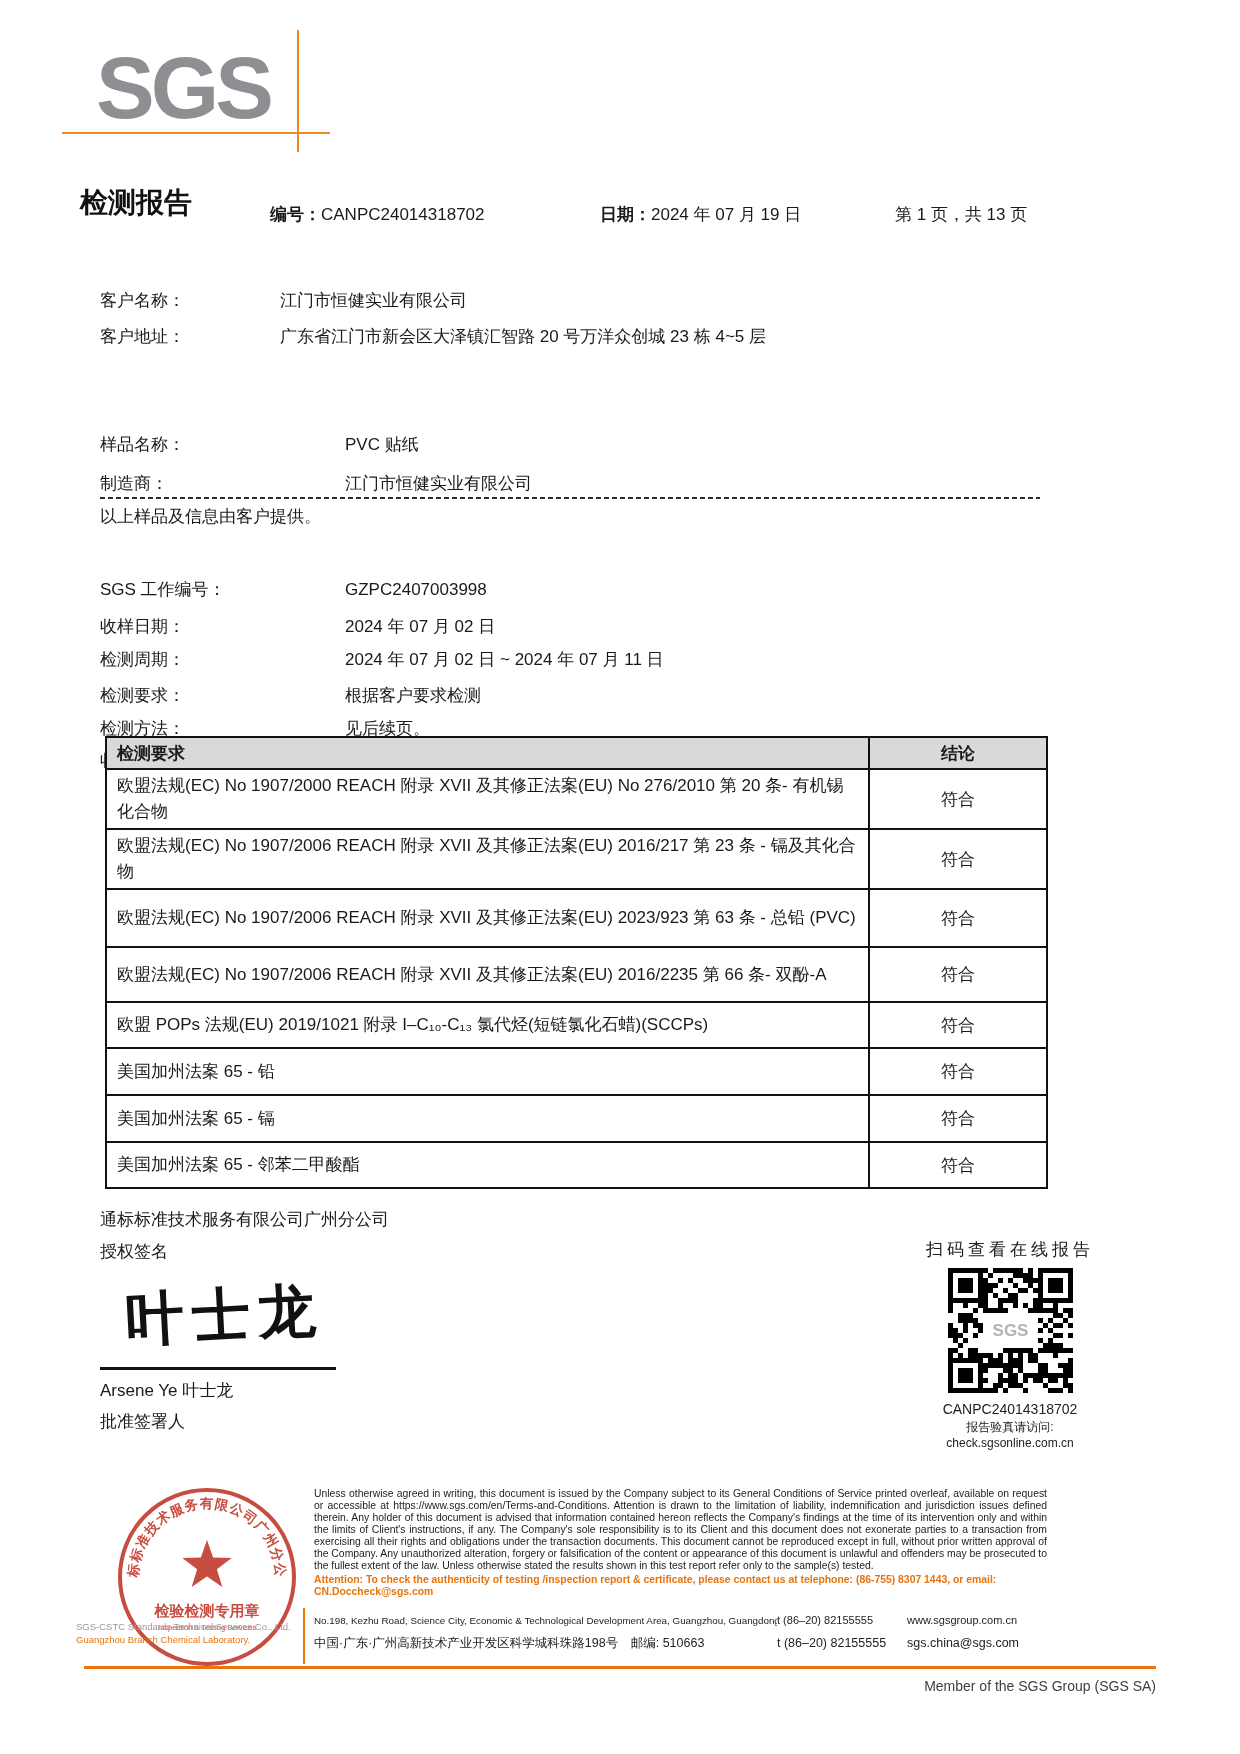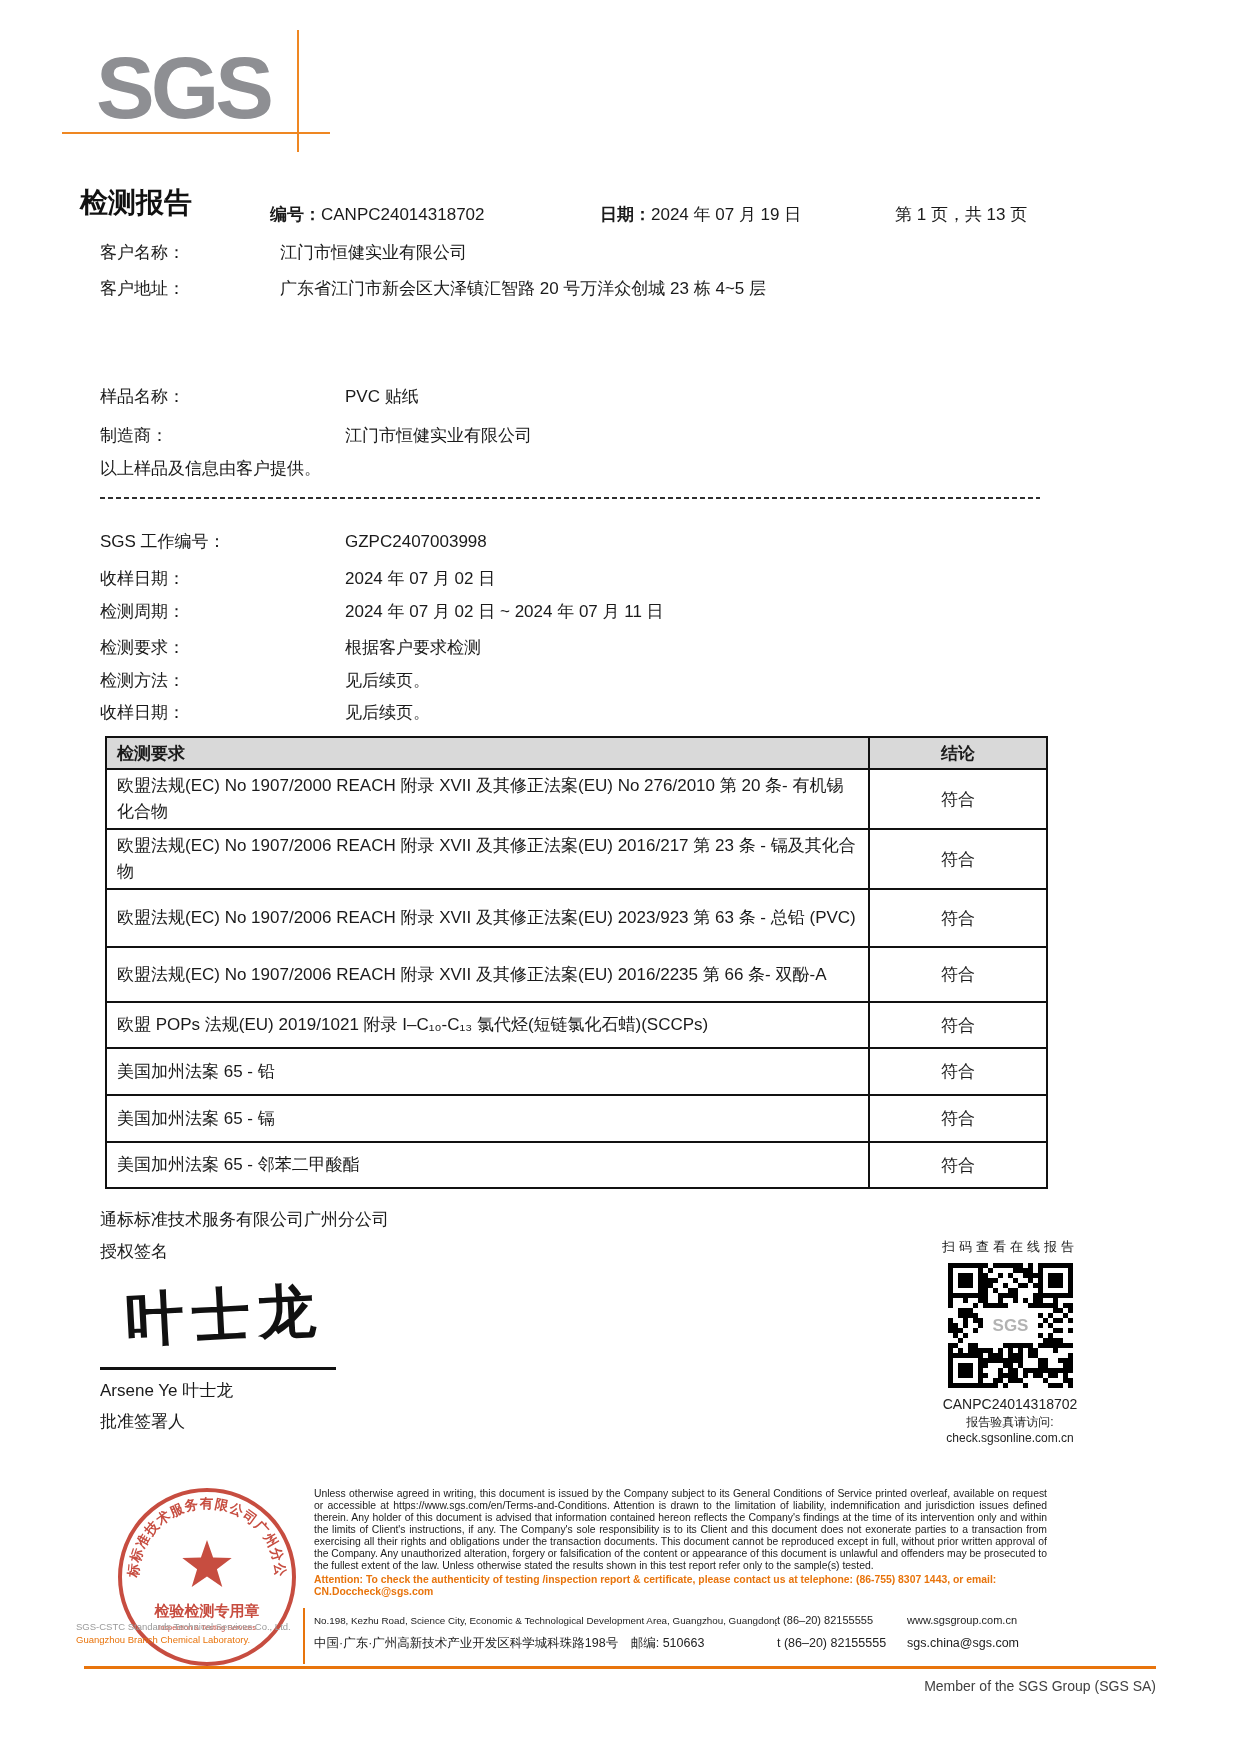--- a/index.html
+++ b/index.html
@@ -12,41 +12,41 @@
   .logo-text { font-size:88px; font-weight:bold; color:#8e8f93; letter-spacing:-4px; line-height:1; }
   .logo-vline { width:2px; background:#ef8722; }
   .logo-hline { height:2px; background:#ef8722; }
 
   
   .doc-title { font-size:28px; font-weight:bold; color:#111; }
   .meta { font-size:17px; }
   .meta b { font-weight:bold; }
 
   
-  .frow { position:absolute; left:100px; font-size:17px; white-space:nowrap; }
+  .frow { position:absolute; left:100px; font-size:17px; white-space:nowrap;margin-top:48px; }
   .lab { display:inline-block; }
   .w180 { width:180px; }
   .w245 { width:245px; }
 
   .dashes { height:2px;
     background:repeating-linear-gradient(90deg,#2e2e2e 0 5px,transparent 5px 8px); }
 
   
   table.results { border-collapse:collapse; table-layout:fixed; width:941px; }
   table.results td, table.results th { border:2px solid #111; font-size:17px; vertical-align:middle; }
   table.results th { background:#d9d9d9; font-weight:bold; text-align:left; padding:2px 10px; }
   table.results th.c2 { text-align:center; padding:2px 4px; }
   table.results td.req { padding:3px 10px; line-height:26px; }
   table.results td.res { text-align:center; }
 
   .sig-line { height:3px; background:#111; }
 
   
   .qr-block { width:264px; text-align:center; color:#222; }
-  .qr-title { font-size:13px; letter-spacing:4px; white-space:nowrap;font-family:Liberation Serif, serif; }
+  .qr-title { font-size:17px; letter-spacing:4px; white-space:nowrap;font-family:Liberation Serif, serif; }
   .qr-no { font-size:14px; margin-top:4px; }
   .qr-verify { font-size:12px; margin-top:2px; }
   .qr-url { font-size:12px; }
 
   
   .fine { width:733px; font-size:10.4px; line-height:12px; text-align:justify; color:#1c1c1c; }
   .attention { width:733px; font-size:10.4px; line-height:12px; font-weight:bold; color:#e8740c; margin-top:2px; }
   .addr-row { display:flex; width:733px; align-items:baseline; }
   .addr-main { flex:1 1 auto; white-space:nowrap; overflow:hidden; }
   .addr-tel { width:130px; flex:0 0 auto; }

